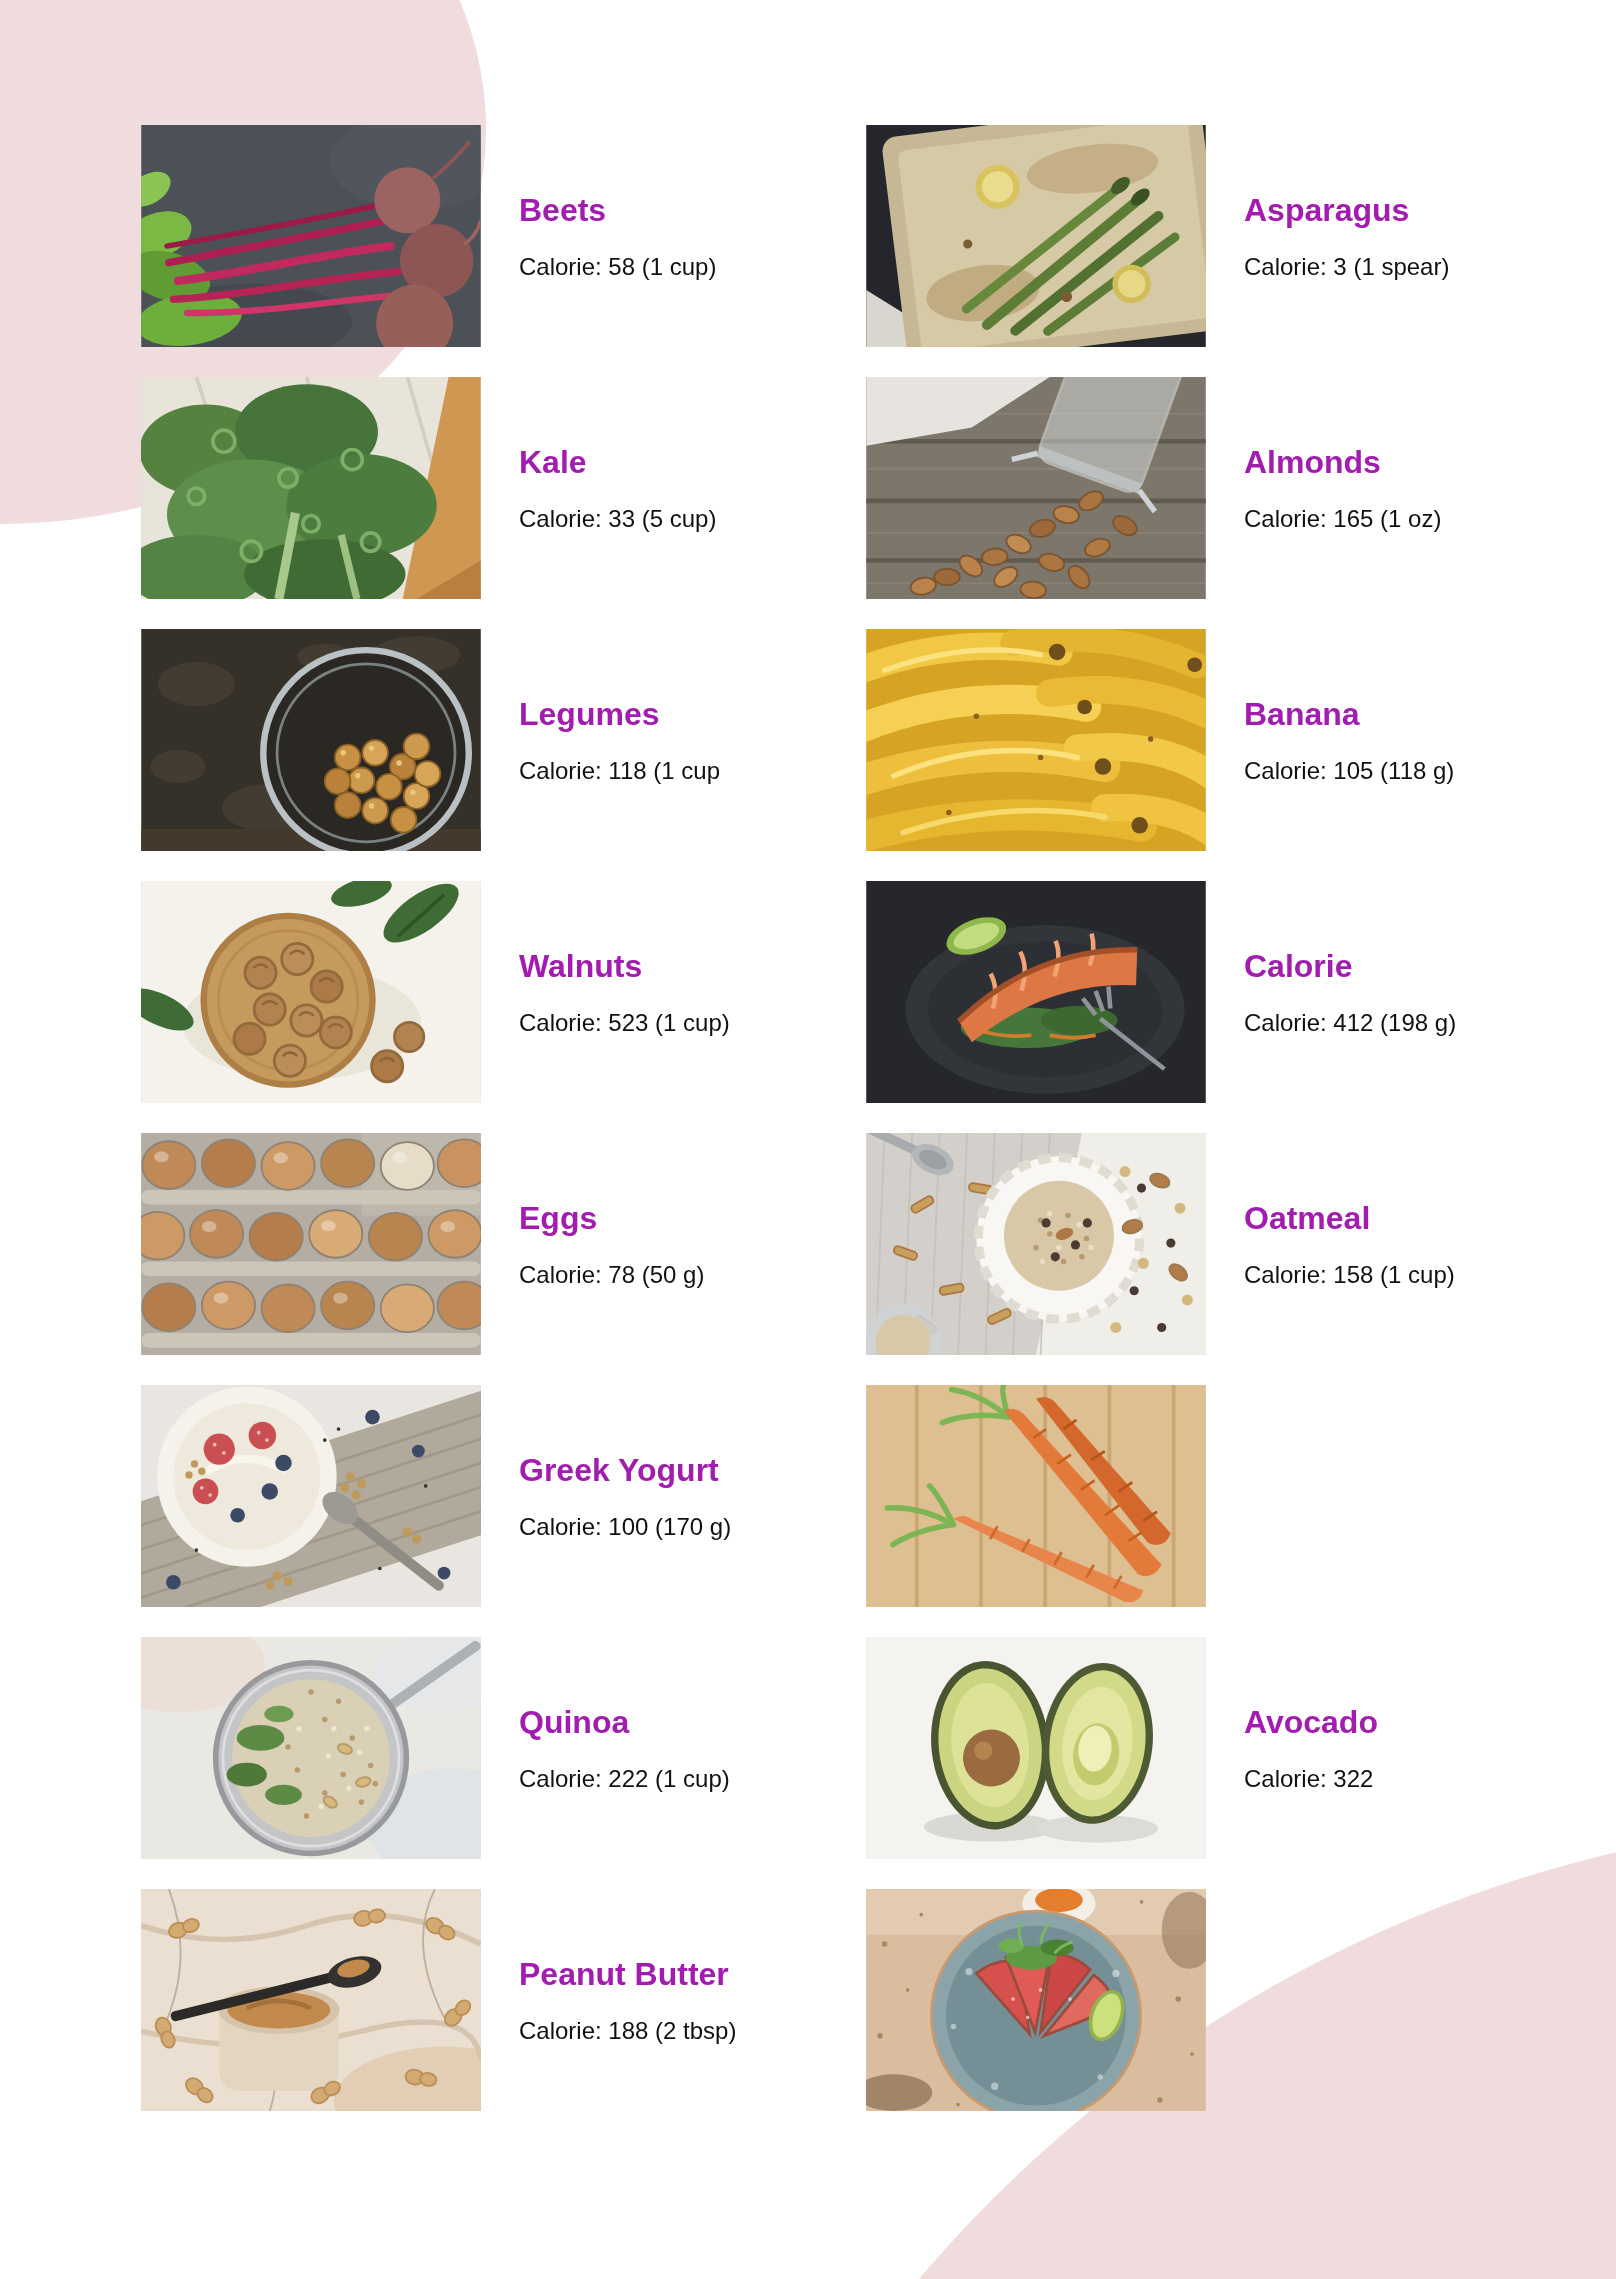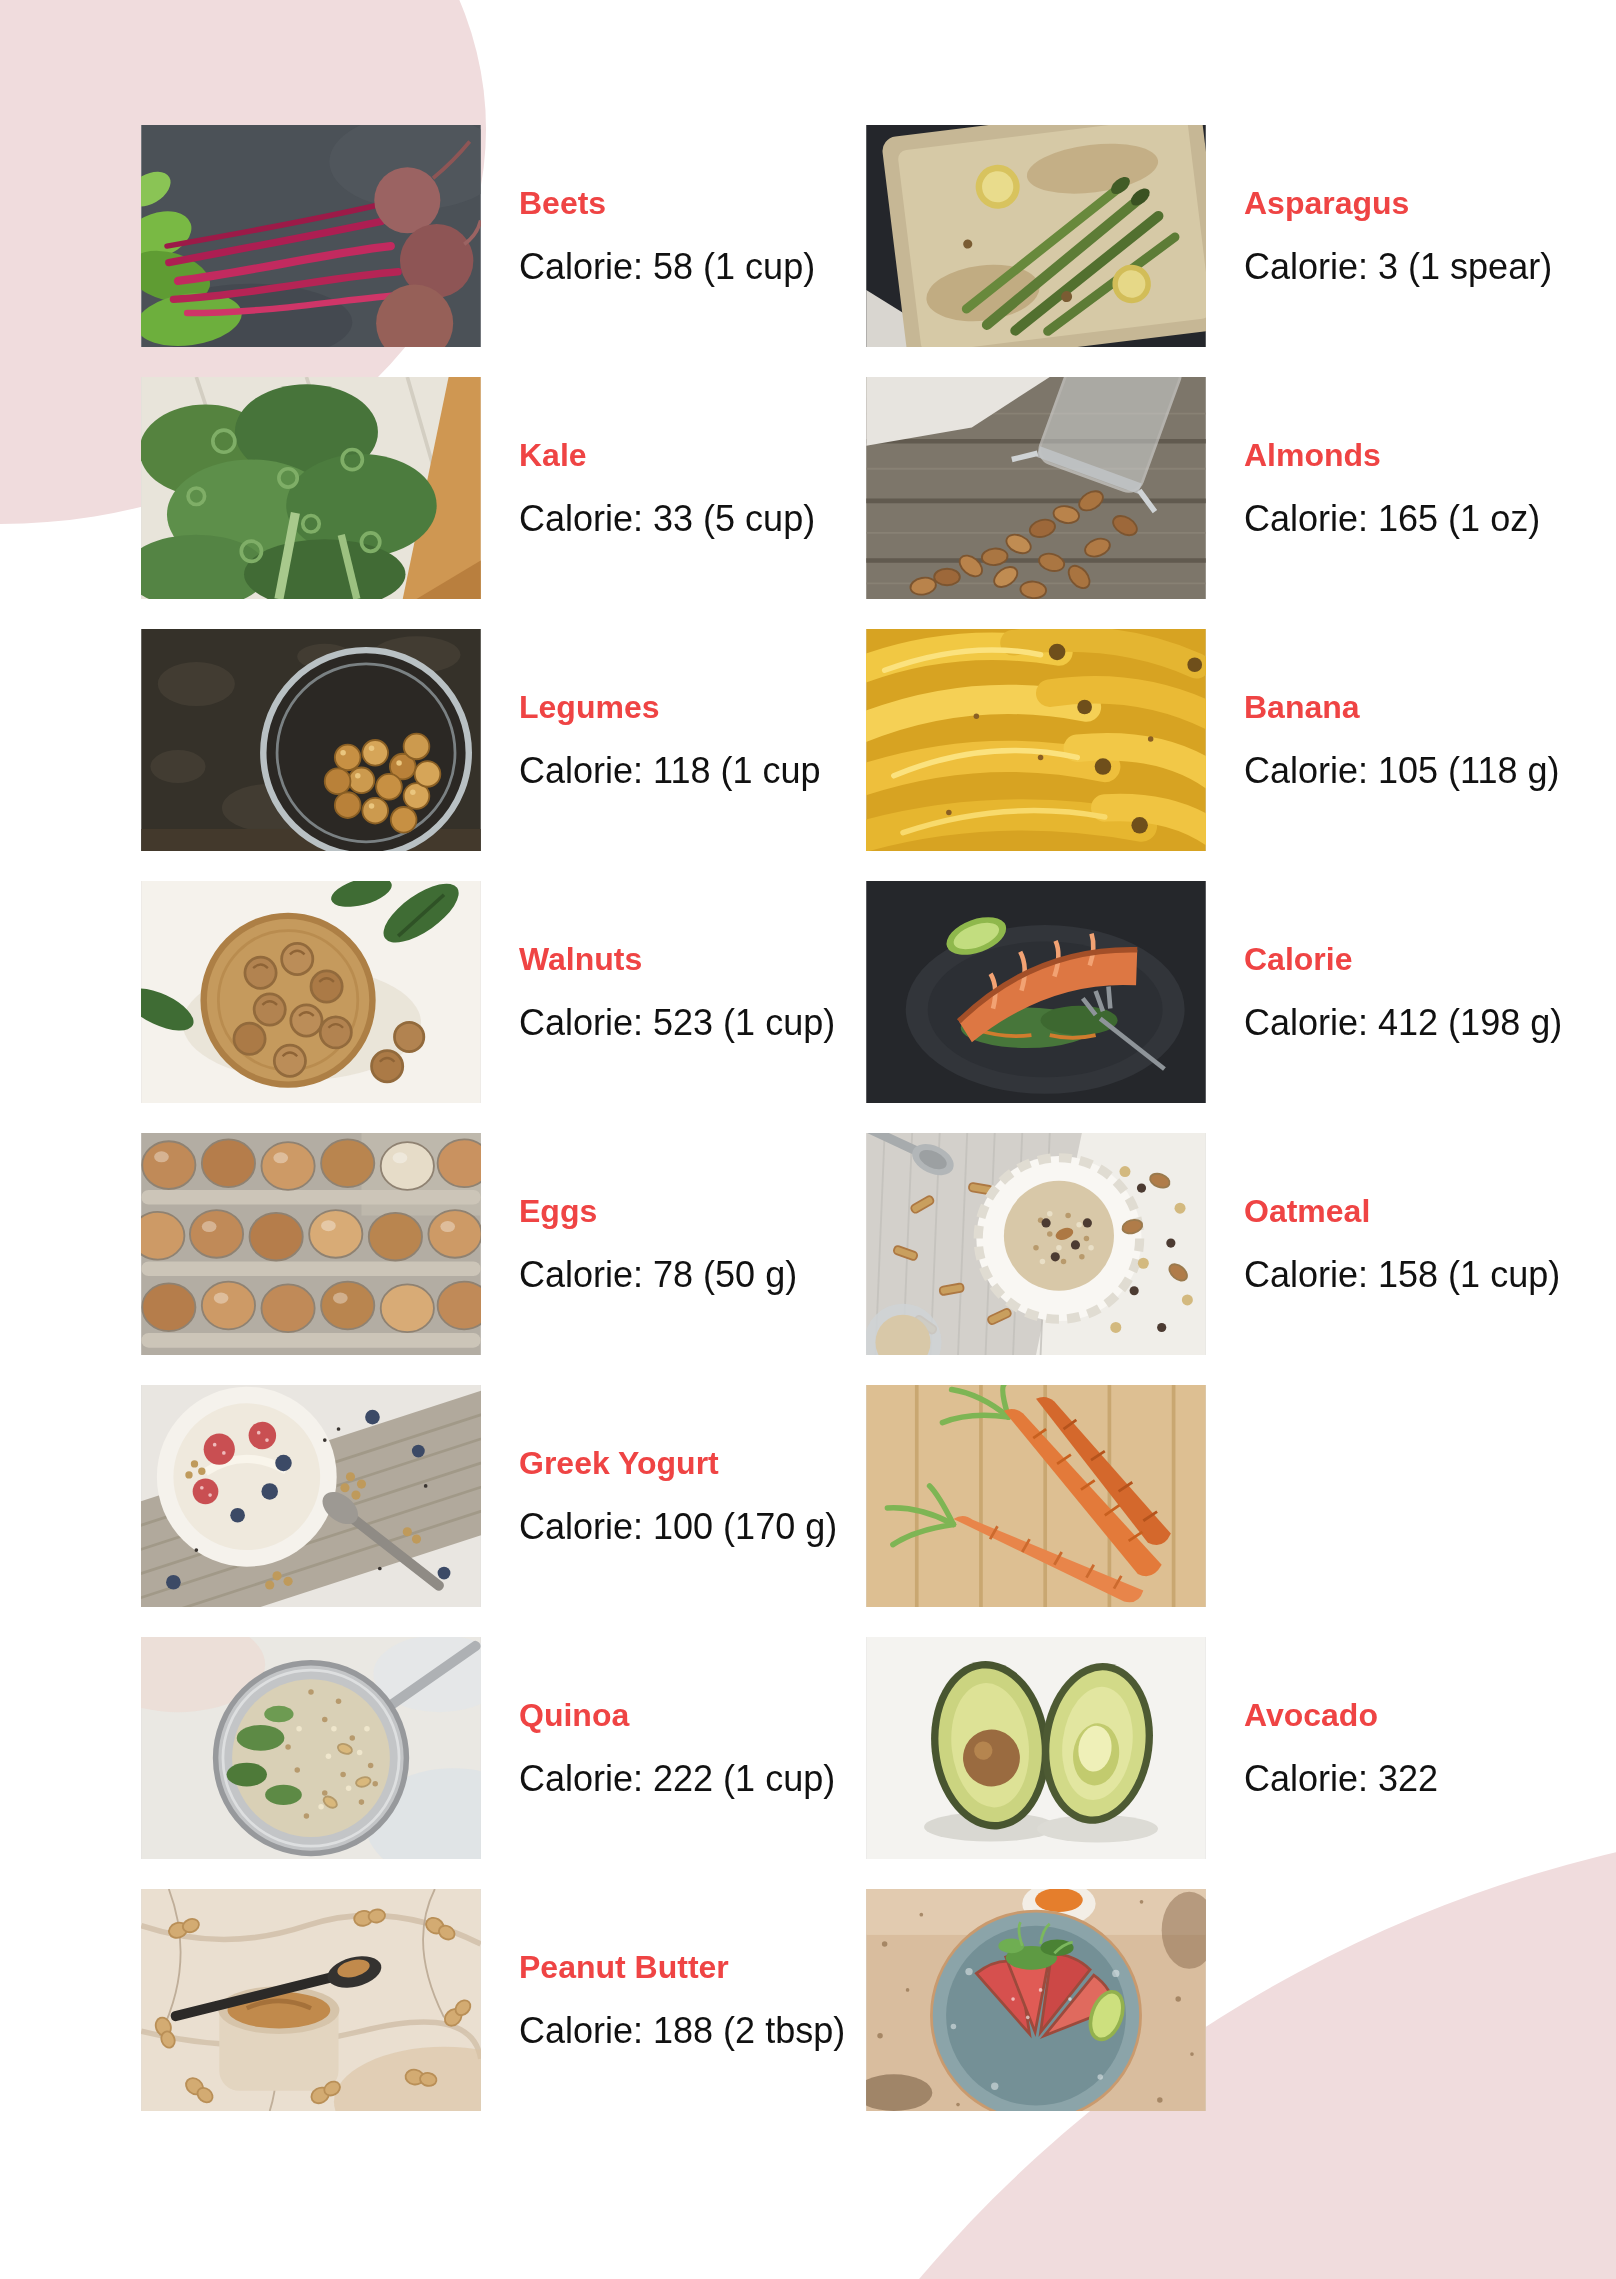--- a/index.html
+++ b/index.html
@@ -24,25 +24,25 @@
   }
   .item{display:flex;align-items:center;gap:38px;}
   .photo{
     margin:0;flex:none;width:340px;height:222px;overflow:hidden;
     background:#ddd;
   }
   .photo svg{display:block;}
   .info{min-width:0;}
   .food-name{
     margin:0 0 24px 0;
-    font-size:32px;line-height:1.15;font-weight:bold;color:#ef4444;
+    font-size:32px;line-height:1.15;font-weight:bold;color:#a21caf;
   }
   .food-cal{
     margin:0;
-    font-size:36px;line-height:1.15;font-weight:normal;color:#111111;
+    font-size:24px;line-height:1.15;font-weight:normal;color:#111111;
   }
 </style>
 </head>
 <body>
 
 <div class="page" style="background: rgb(255, 255, 255);">
 
   <div class="blob blob-top-left" style="background: rgb(240, 220, 221);"></div>
   <div class="blob blob-bottom-right" style="background: rgb(240, 220, 221);"></div>
 

